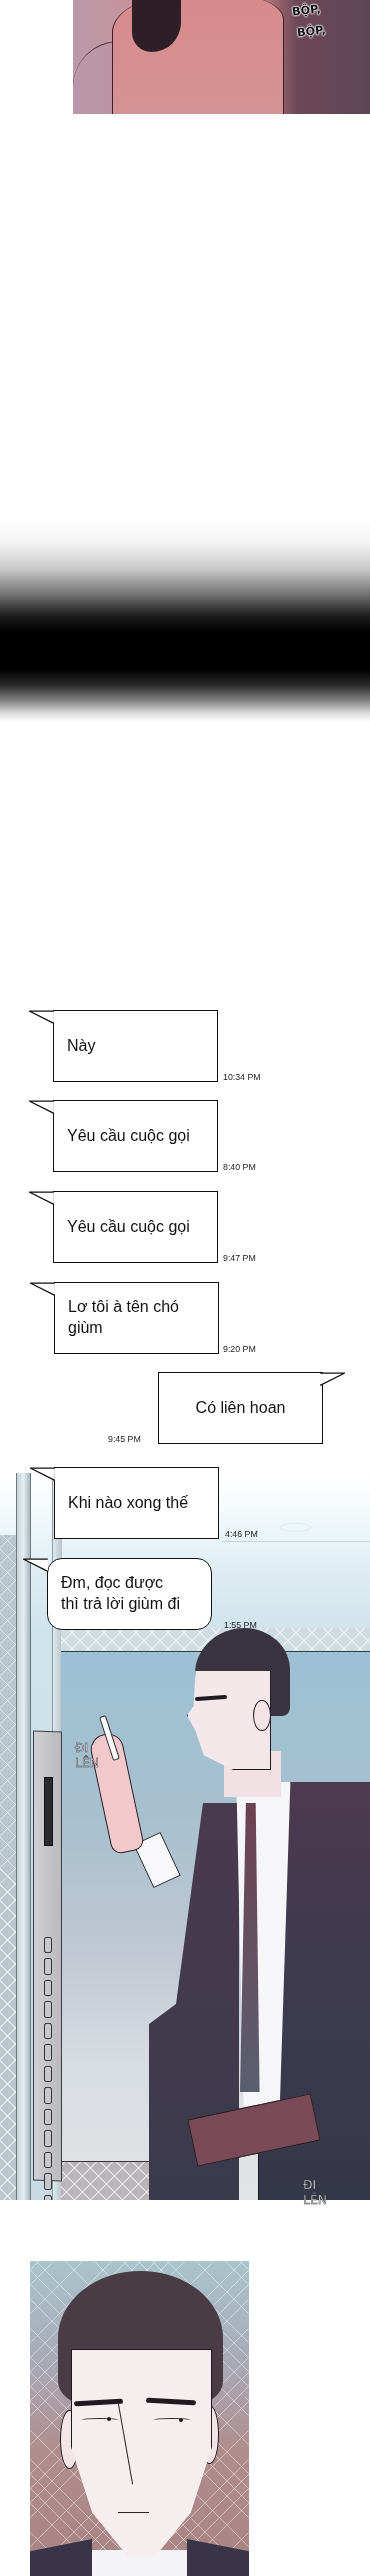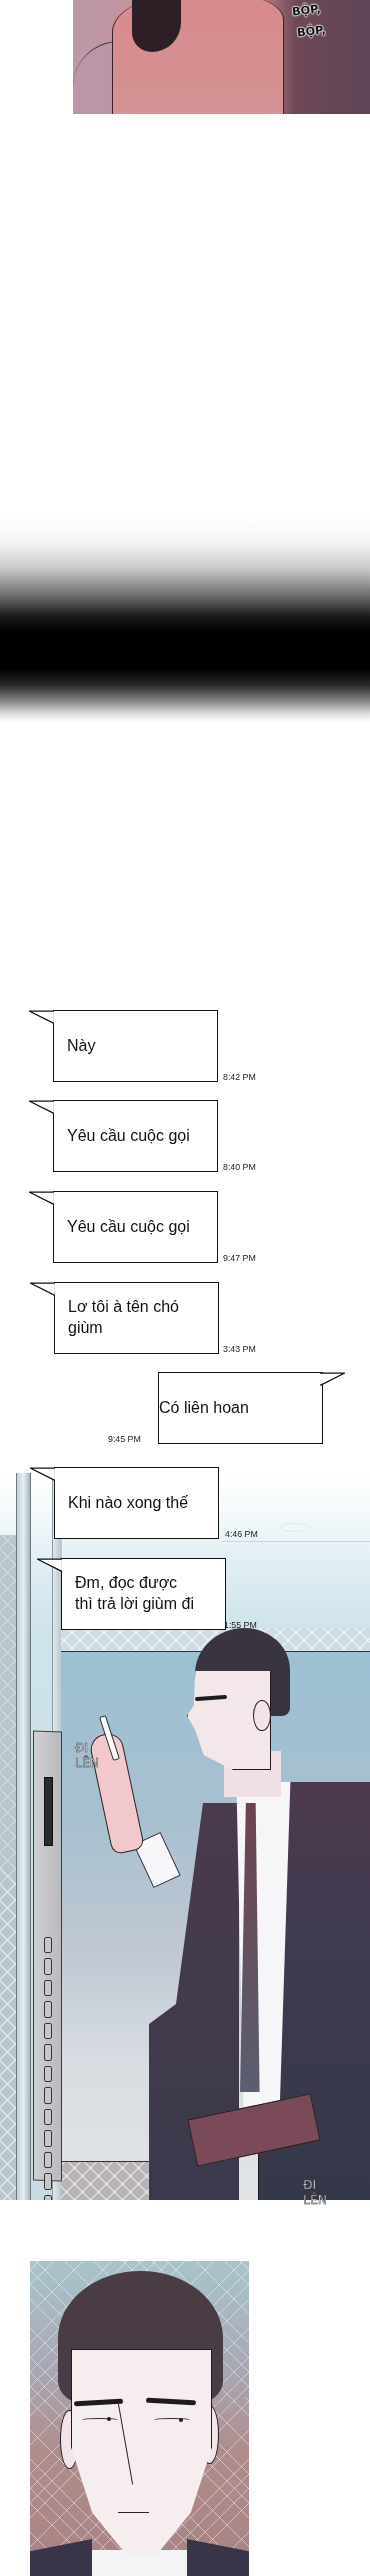--- a/index.html
+++ b/index.html
@@ -64,21 +64,21 @@
     -webkit-text-stroke: 0.5px #333; line-height: 1.2; }
 
   
   .bubble { position:absolute; width: 165px; height: 72px; background:#fff; border: 1px solid #111; box-sizing: border-box; }
   .bubble.recv::before { content:""; position:absolute; left: -26px; top: -1px; width: 0; height: 0;
     border-top: 1px solid #111; }
   .bubble .tail { position:absolute; top: -1px; width: 26px; height: 14.4px; overflow: visible; }
   .bubble.recv .tail { left: -26px; }
   .bubble.sent .tail { right: -24px; }
   .bubble .msg { position:absolute; left: 13px; top: 50%; transform: translateY(-50%); font-size: 16px; color:#111; line-height: 1.3; white-space: pre-line; }
-  .bubble.sent .msg { left: 0; right: 0; text-align: left; }
+  .bubble.sent .msg { left: 0; right: 0; text-align: center; }
   .ts { position:absolute; font-size: 8.8px; color:#222; }
 
   
   .panel-bottom { left: 30px; top: 2261px; width: 219px; height: 315px; overflow: hidden;
     background: linear-gradient(180deg, #a9c4cc 0%, #a8a7b3 35%, #b08d8d 60%, #a88282 100%); }
   .panel-bottom .herring { position:absolute; inset:0; background-image:
       repeating-linear-gradient(45deg, rgba(255,255,255,0.45) 0 0.5px, transparent 0.5px 10.3px),
       repeating-linear-gradient(-45deg, rgba(255,255,255,0.45) 0 0.5px, transparent 0.5px 10.3px); }
   .panel-bottom .hair { position:absolute; left: 28px; top: 10.3px; width: 165px; height: 134px; background: #4a3c44; border-radius: 55% 55% 20% 20%; }
   .panel-bottom .face { position:absolute; left: 41px; top: 88px; width: 139px; height: 216px; background: #f6edef;
@@ -159,21 +159,21 @@
   <div>LÊN</div>
 </div>
 
 <div class="bubble recv" style="left:53px; top:1010px;">
   <svg class="tail" viewBox="0 0 50 28">
       <polygon points="0,2 50,2 50,26" fill="#fff"></polygon>
       <polyline points="50,2 2,2 50,26" fill="none" stroke="#111" stroke-width="2.5"></polyline>
     </svg>
   <div class="msg">Này</div>
 </div>
-<div class="ts" style="left:223px; top:1072px;">8:42 PM</div>
+<div class="ts" style="left:223px; top:1072px;">10:34 PM</div>
 
 <div class="bubble recv" style="left:53px; top:1100px;">
   <svg class="tail" viewBox="0 0 50 28">
       <polygon points="0,2 50,2 50,26" fill="#fff"></polygon>
       <polyline points="50,2 2,2 50,26" fill="none" stroke="#111" stroke-width="2.5"></polyline>
     </svg>
   <div class="msg">Yêu cầu cuộc gọi</div>
 </div>
 <div class="ts" style="left:223px; top:1162px;">8:40 PM</div>
 
@@ -186,41 +186,41 @@
 </div>
 <div class="ts" style="left:223px; top:1253px;">9:47 PM</div>
 
 <div class="bubble recv" style="left:54px; top:1282px;">
   <svg class="tail" viewBox="0 0 50 28">
       <polygon points="0,2 50,2 50,26" fill="#fff"></polygon>
       <polyline points="50,2 2,2 50,26" fill="none" stroke="#111" stroke-width="2.5"></polyline>
     </svg>
   <div class="msg">Lơ tôi à tên chó giùm</div>
 </div>
-<div class="ts" style="left:223px; top:1344px;">3:43 PM</div>
+<div class="ts" style="left:223px; top:1344px;">9:20 PM</div>
 
 <div class="bubble sent" style="left:158px; top:1372px;">
   <svg class="tail" viewBox="0 0 50 28">
       <polygon points="0,2 48,2 0,26" fill="#fff"></polygon>
       <polyline points="0,2 48,2 0,26" fill="none" stroke="#111" stroke-width="2.5"></polyline>
     </svg>
   <div class="msg">Có liên hoan</div>
 </div>
 <div class="ts" style="left:108px; top:1434px;">9:45 PM</div>
 
 <div class="bubble recv" style="left:54px; top:1467px;padding-left:39px;">
   <svg class="tail" viewBox="0 0 50 28">
       <polygon points="0,2 50,2 50,26" fill="#fff"></polygon>
       <polyline points="50,2 2,2 50,26" fill="none" stroke="#111" stroke-width="2.5"></polyline>
     </svg>
   <div class="msg">Khi nào xong thế</div>
 </div>
 <div class="ts" style="left:225px; top:1529px;">4:46 PM</div>
 
-<div class="bubble recv" style="left:61px; top:1558px;">
+<div class="bubble recv" style="left:47px; top:1558px;border-radius:15px;">
   <svg class="tail" viewBox="0 0 50 28">
       <polygon points="0,2 50,2 50,26" fill="#fff"></polygon>
       <polyline points="50,2 2,2 50,26" fill="none" stroke="#111" stroke-width="2.5"></polyline>
     </svg>
   <div class="msg">Đm, đọc được
 thì trả lời giùm đi</div>
 </div>
 <div class="ts" style="left:224px; top:1620px;">1:55 PM</div>
 
 <div class="abs panel-bottom">

